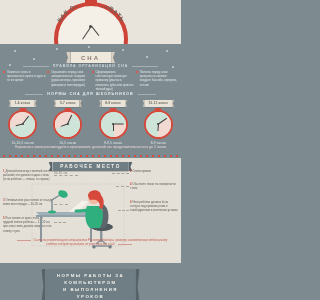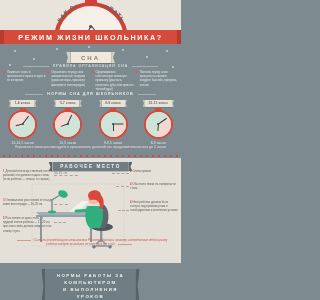--- a/index.html
+++ b/index.html
@@ -163,23 +163,20 @@
         </text>
       </svg>
     </div>
     <div class="hands">
       <div class="hand h"></div>
       <div class="hand m"></div>
       <div class="pivot"></div>
     </div>
   </div>
 
-  <div class="banner">
-    <span class="txt">РЕЖИМ ЖИЗНИ ШКОЛЬНИКА?</span>
-  </div>
 
   <div class="sleep">
     <div class="stars">
       <span style="left:14px;top:6px;width:2px;height:2px;"></span>
       <span style="left:33px;top:14px;width:1.5px;height:1.5px;"></span>
       <span style="left:56px;top:4px;width:1.5px;height:1.5px;"></span>
       <span style="left:122px;top:5px;width:2px;height:2px;"></span>
       <span style="left:146px;top:12px;width:1.5px;height:1.5px;"></span>
       <span style="left:166px;top:6px;width:2px;height:2px;"></span>
       <span style="left:9px;top:20px;width:1.5px;height:1.5px;"></span>

